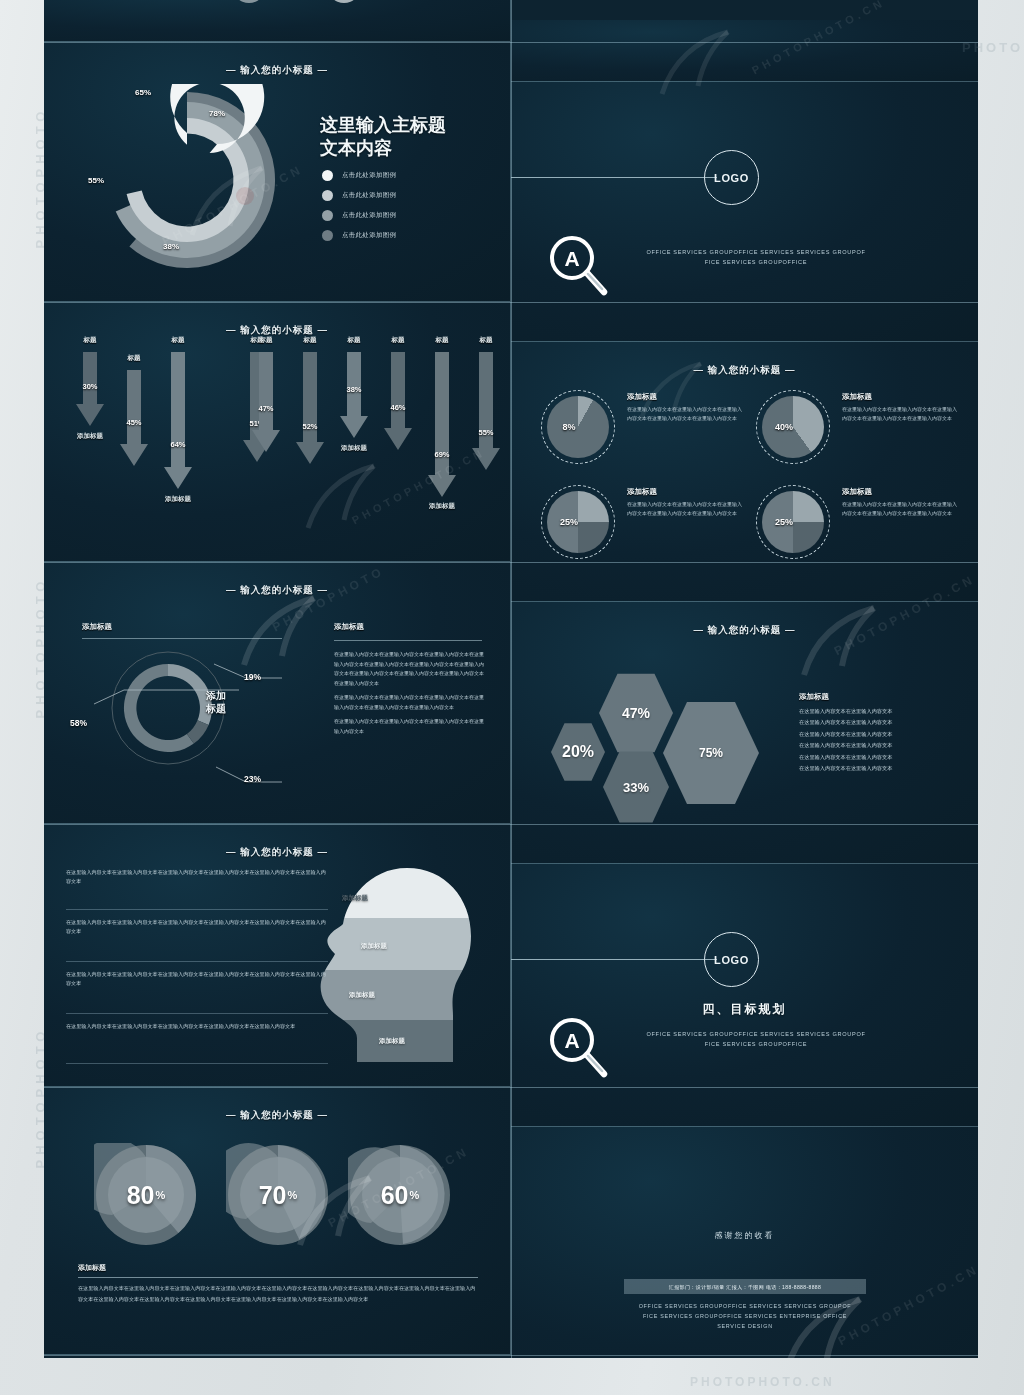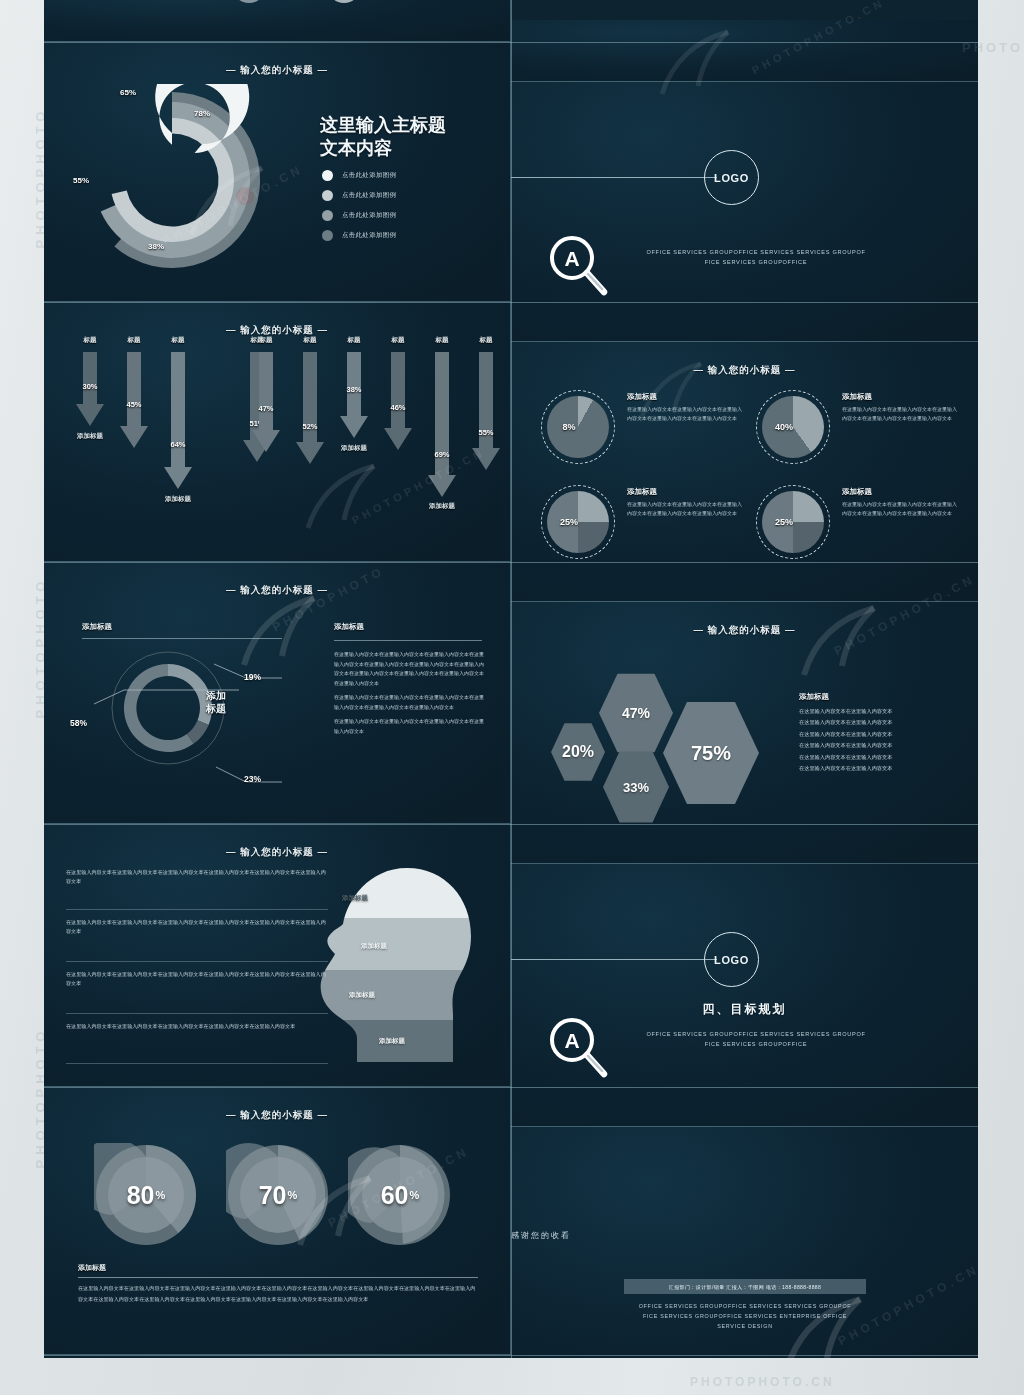--- a/index.html
+++ b/index.html
@@ -39,21 +39,21 @@
     text-align:center; color:#eaf2f5;
     font-size:9.5px; letter-spacing:1px; font-weight:bold;
     text-shadow:0 1px 1px rgba(0,0,0,.6);
   }
 
   
   .hline{ position:absolute; left:0; width:934px; height:1px; background:rgba(168,205,219,.45); }
   .vline{ position:absolute; top:0; bottom:0; width:1px; background:rgba(168,205,219,.45); left:467px; }
 
   
-  .ring-wrap{ position:absolute; left:28px; top:42px; width:210px; height:195px; }
+  .ring-wrap{ position:absolute; left:43px; top:42px; width:210px; height:195px; }
   .pct{ position:absolute; color:#fff; font-size:8px; font-weight:bold; text-shadow:0 1px 2px #000; }
   .maintitle{ position:absolute; left:276px; top:72px; color:#f2f7f9; font-size:18px; font-weight:bold; line-height:1.28;
               text-shadow:0 1px 2px rgba(0,0,0,.55); }
   .legend{ position:absolute; left:278px; top:128px; }
   .leg-row{ display:flex; align-items:center; margin-bottom:9px; }
   .leg-dot{ width:11px; height:11px; border-radius:50%; margin-right:9px; flex:0 0 auto; }
   .leg-txt{ color:#cfdde3; font-size:6.4px; letter-spacing:.4px; }
 
   
   .sec-line{ position:absolute; left:-20px; top:95px; width:226px; height:1px; background:rgba(195,220,230,.75); }
@@ -129,21 +129,21 @@
   .d9-num{ position:absolute; inset:0; display:flex; align-items:center; justify-content:center;
            color:#fff; font-size:25px; font-weight:bold; text-shadow:0 2px 3px rgba(0,0,0,.55);}
   .d9-num sub{ font-size:11px; vertical-align:baseline; margin-left:1px; }
   .d9-h{ position:absolute; left:34px; top:176px; color:#eaf2f5; font-size:7px; font-weight:bold; text-shadow:0 1px 1px #000;}
   .d9-rule{ position:absolute; left:34px; top:190px; width:400px; height:1px; background:rgba(185,210,220,.6);}
   .d9-b{ position:absolute; left:34px; top:196px; width:400px; color:#c0d2da; font-size:5.1px; line-height:2.1;}
 
   
   .th-title{ position:absolute; left:0; right:0; top:64px; text-align:center; color:#f4f9fb;
              font-size:20px; font-weight:bold; letter-spacing:1.5px; text-shadow:0 2px 3px rgba(0,0,0,.55);}
-  .th-sub{ position:absolute; left:0; right:0; top:103px; text-align:left; color:#cddde4;
+  .th-sub{ position:absolute; left:0; right:0; top:103px; text-align:center; color:#cddde4;
            font-size:8px; letter-spacing:2px;}
   .th-bar{ position:absolute; left:113px; top:152px; width:242px; height:15px;
            background:rgba(190,210,220,.32); display:flex; align-items:center; justify-content:center;}
   .th-bar span{ color:#e8f1f5; font-size:5px; letter-spacing:.4px; }
   .th-foot{ position:absolute; left:85px; width:298px; top:174px; text-align:center;
             color:#b6cad3; font-size:5.4px; letter-spacing:.7px; line-height:1.85;}
 
   
   .wm { position:absolute; pointer-events:none; user-select:none;
         color:rgba(235,242,245,.10); font-weight:bold; white-space:nowrap; }
@@ -260,21 +260,21 @@
 
             <div class="arrow-col" style="left:0;">
               <div class="arrow-lbl">标题</div>
               <svg width="28" height="74" viewBox="0 0 28 74">
                   <path d="M7,0 H21 V52 H28 L14,74 L0,52 H7 Z" fill="#586871"></path>
                 </svg>
               <div class="arrow-pct" style="top:30px;">30%</div>
               <div class="arrow-sub" style="top:80px;">添加标题</div>
             </div>
 
-            <div class="arrow-col" style="left:44px;">
+            <div class="arrow-col" style="left:44px;margin-top:18px;">
               <div class="arrow-lbl">标题</div>
               <svg width="28" height="96" viewBox="0 0 28 96">
                   <path d="M7,0 H21 V74 H28 L14,96 L0,74 H7 Z" fill="#67767e"></path>
                 </svg>
               <div class="arrow-pct" style="top:48px;">45%</div>
             </div>
 
             <div class="arrow-col" style="left:88px;">
               <div class="arrow-lbl">标题</div>
               <svg width="28" height="137" viewBox="0 0 28 137">
@@ -438,21 +438,21 @@
           <div class="hexes">
             <div class="hex" style="left:10px; top:60px; width:54px; height:60px; font-size:16px; background:#5d6d75;">
               <span>20%</span>
             </div>
             <div class="hex" style="left:58px; top:10px; width:74px; height:82px; font-size:14px; background:#67767e;">
               <span>47%</span>
             </div>
             <div class="hex" style="left:62px; top:88px; width:66px; height:74px; font-size:13px; background:#5a6a72;">
               <span>33%</span>
             </div>
-            <div class="hex" style="left:122px; top:38px; width:96px; height:106px; font-size:20px; background:#6f7e86;">
+            <div class="hex" style="left:122px; top:38px; width:96px; height:106px; font-size:12px; background:#6f7e86;">
               <span>75%</span>
             </div>
           </div>
           <div class="h6-h">添加标题</div>
           <div class="h6-b">
             <div>在这里输入内容文本在这里输入内容文本</div>
             <div>在这里输入内容文本在这里输入内容文本</div>
             <div>在这里输入内容文本在这里输入内容文本</div>
             <div>在这里输入内容文本在这里输入内容文本</div>
             <div>在这里输入内容文本在这里输入内容文本</div>

